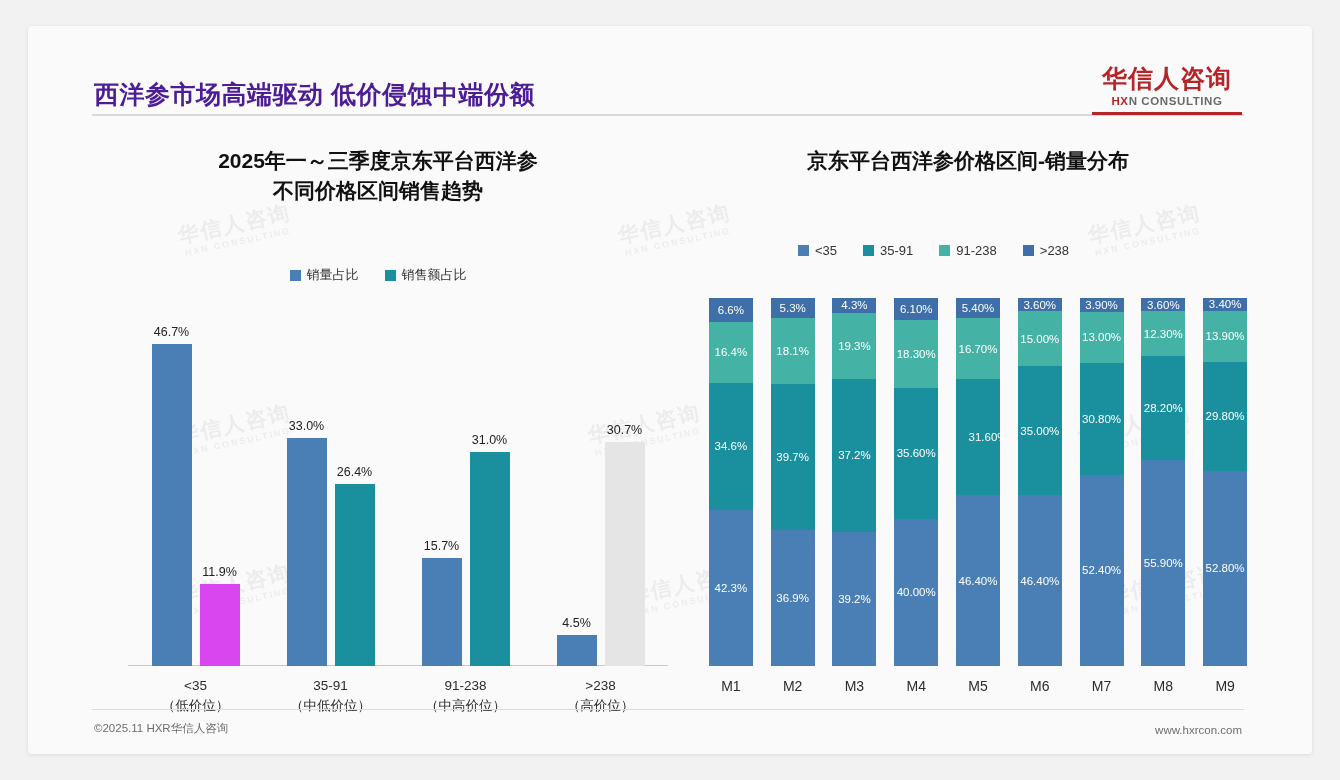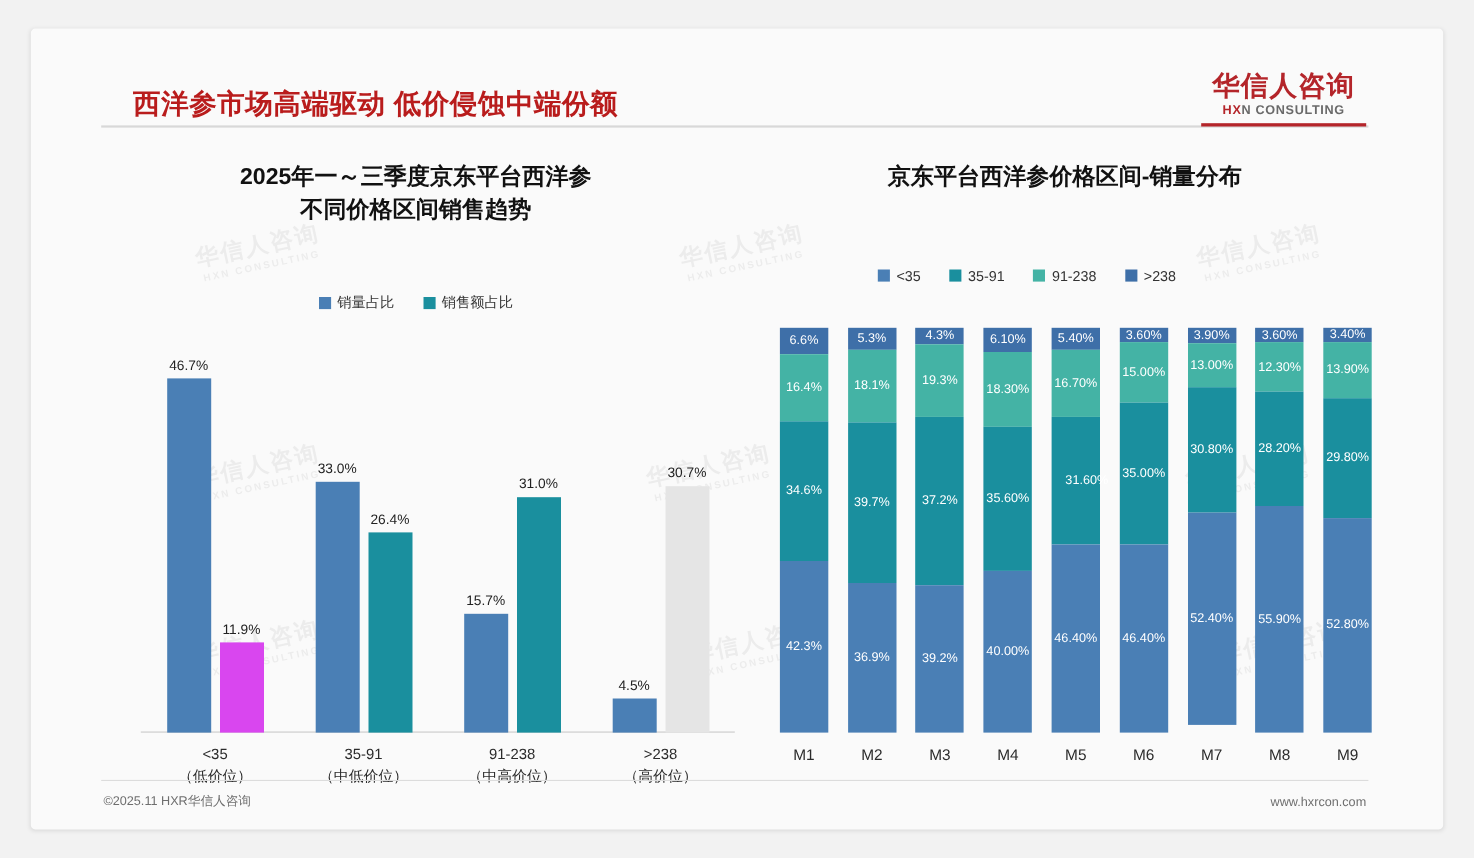--- a/index.html
+++ b/index.html
@@ -21,24 +21,23 @@
   
   .header {
     position: absolute;
     left: 0; top: 0; width: 100%; height: 92px;
   }
   .title {
     position: absolute;
     left: 66px; top: 52px;
     font-size: 25px;
     font-weight: bold;
-    color: #b91c1c;
+    color: #4c1d95;
     letter-spacing: 0.5px;
     white-space: nowrap;
-    margin-left: 27px;
   }
   .title-underline {
     position: absolute;
     left: 64px; top: 88px;
     width: 1152px; height: 2px;
     background: #d8d8d8;
   }
   .logo {
     position: absolute;
     right: 70px; top: 40px;
@@ -396,21 +395,21 @@
         </div>
         <div class="seg" style="height: 170.752px; background: rgb(74, 127, 181);">
           <span>46.40%</span>
         </div>
       </div>
       <div class="mlab" style="left: 309.778px; width: 60px; top: 380px;">M6</div>
       <div class="scol" style="left: 379.556px; width: 44px; height: 368px;">
         <div class="seg" style="height: 14.352px; background: rgb(62, 111, 168);">
           <span>3.90%</span>
         </div>
-        <div class="seg" style="height: 40px; background: rgb(68, 179, 165);">
+        <div class="seg" style="height: 51px; background: rgb(68, 179, 165);">
           <span>13.00%</span>
         </div>
         <div class="seg" style="height: 113.344px; background: rgb(26, 143, 158);">
           <span>30.80%</span>
         </div>
         <div class="seg" style="height: 192.832px; background: rgb(74, 127, 181);">
           <span>52.40%</span>
         </div>
       </div>
       <div class="mlab" style="left: 371.556px; width: 60px; top: 380px;">M7</div>

